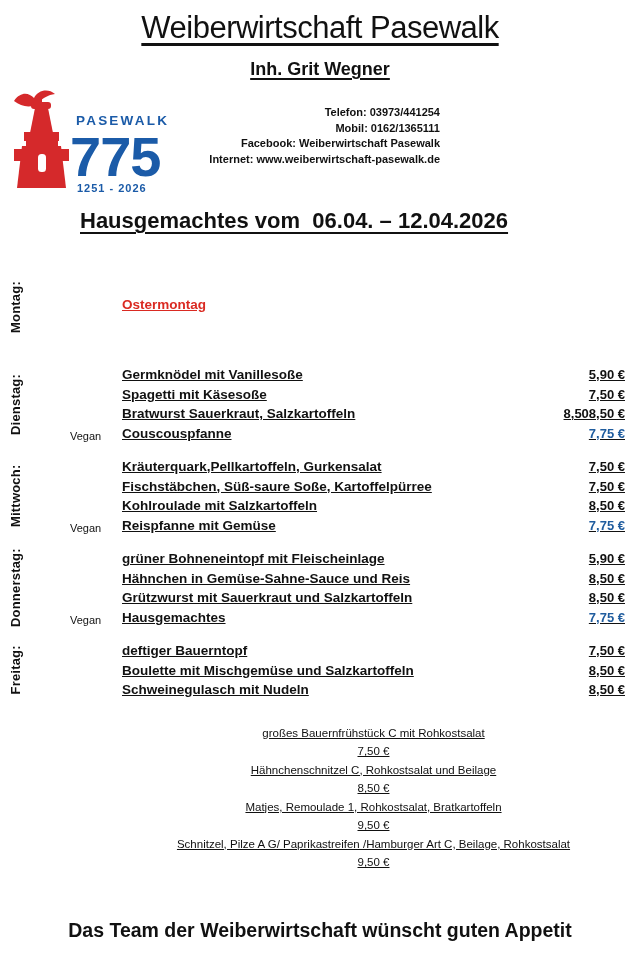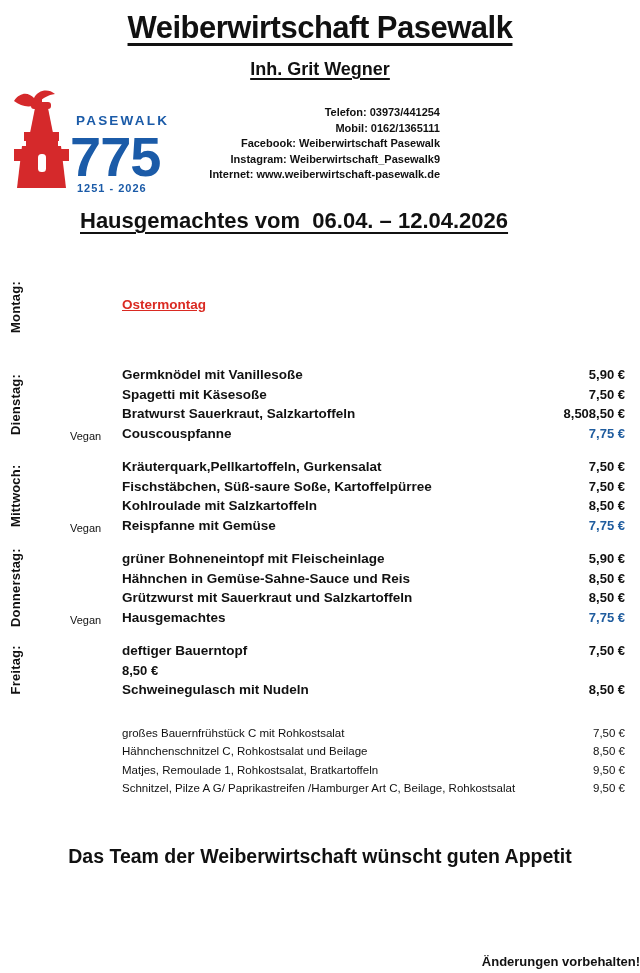--- a/index.html
+++ b/index.html
@@ -9,21 +9,21 @@
     color: #111;
     font-family: "Liberation Sans", "DejaVu Sans", sans-serif;
     overflow: hidden;
   }
   .page { position: relative; width: 640px; height: 973px; }
 
   
   .title {
     margin: 10px 0 0 0;
     text-align: center;
-    font-size: 31px; font-weight: 700;
+    font-size: 31px; font-weight: 400;
     text-decoration: underline;
     text-decoration-thickness: 3px;
     text-underline-offset: 5px;
     letter-spacing: -0.5px;
   }
   .subtitle {
     margin: 13px 0 0 0;
     text-align: center;
     font-size: 18px; font-weight: 700;
     text-decoration: underline;
@@ -61,32 +61,33 @@
   .day-montag { height: 87px; }
   .special {
     padding-top: 33px;
     color: var(--special, #da2a22);
     font-size: 13.5px; font-weight: 700; text-decoration: underline;
   }
   .row {
     position: relative;
     display: flex; justify-content: space-between; align-items: center;
     line-height: 19.5px;
+    text-decoration: underline;
   }
   .item-name { font-size: 13.5px; font-weight: 700; }
   .item-price { font-size: 13px; font-weight: 700; white-space: nowrap; }
   .vegan {
     position: absolute; left: -52px; top: 3px;
     font-size: 11px; font-weight: 400;
   }
   .blue { color: var(--vegan-price, #1f5c9e); }
 
   
   .extras { margin-top: 24px; padding-left: 122px; padding-right: 15px; }
-  .extras .row { line-height: 18.5px; }
+  .extras .row { line-height: 18.5px; flex-direction: column; }
   .extras .item-name, .extras .item-price { font-size: 11.5px; font-weight: 400; }
 
   .closing {
     margin-top: 47px;
     text-align: center;
     font-size: 19.5px; font-weight: 700;
   }
   .note {
     margin-top: 86px;
     text-align: right;
@@ -122,21 +123,20 @@
         <rect x="24" y="66" width="8" height="18" rx="3.5" fill="#ffffff"></rect>
         <text x="62" y="37" font-size="13.5" font-weight="bold" letter-spacing="2.2" style="fill:var(--logo-blue,#1b5ba8)">PASEWALK</text>
         <text x="56" y="88" font-size="56" font-weight="bold" letter-spacing="-1" style="fill:var(--logo-blue,#1b5ba8)">775</text>
         <text x="63" y="104" font-size="11" font-weight="bold" letter-spacing="1" style="fill:var(--logo-blue,#1b5ba8)">1251 - 2026</text>
       </svg>
     </div>
     <div class="contact">
       <div>Telefon: 03973/441254</div>
       <div>Mobil: 0162/1365111</div>
       <div>Facebook: Weiberwirtschaft Pasewalk</div>
-      <div>Instagram: Weiberwirtschaft_Pasewalk9</div>
       <div>Internet: www.weiberwirtschaft-pasewalk.de</div>
     </div>
   </div>
 
   <div class="weekly-heading">Hausgemachtes vom  06.04. – 12.04.2026</div>
 
   <div class="menu">
 
     <section class="day day-montag">
       <span class="day-label">Montag:</span>
@@ -206,20 +206,21 @@
       </div>
     </section>
 
     <section class="day">
       <span class="day-label">Freitag:</span>
       <div class="row">
         <span class="item-name">deftiger Bauerntopf</span>
         <span class="item-price">7,50 €</span>
       </div>
       <div class="row">
+        <span class="item-name">Boulette mit Mischgemüse und Salzkartoffeln</span>
         <span class="item-price">8,50 €</span>
       </div>
       <div class="row">
         <span class="item-name">Schweinegulasch mit Nudeln</span>
         <span class="item-price">8,50 €</span>
       </div>
     </section>
 
   </div>
 

